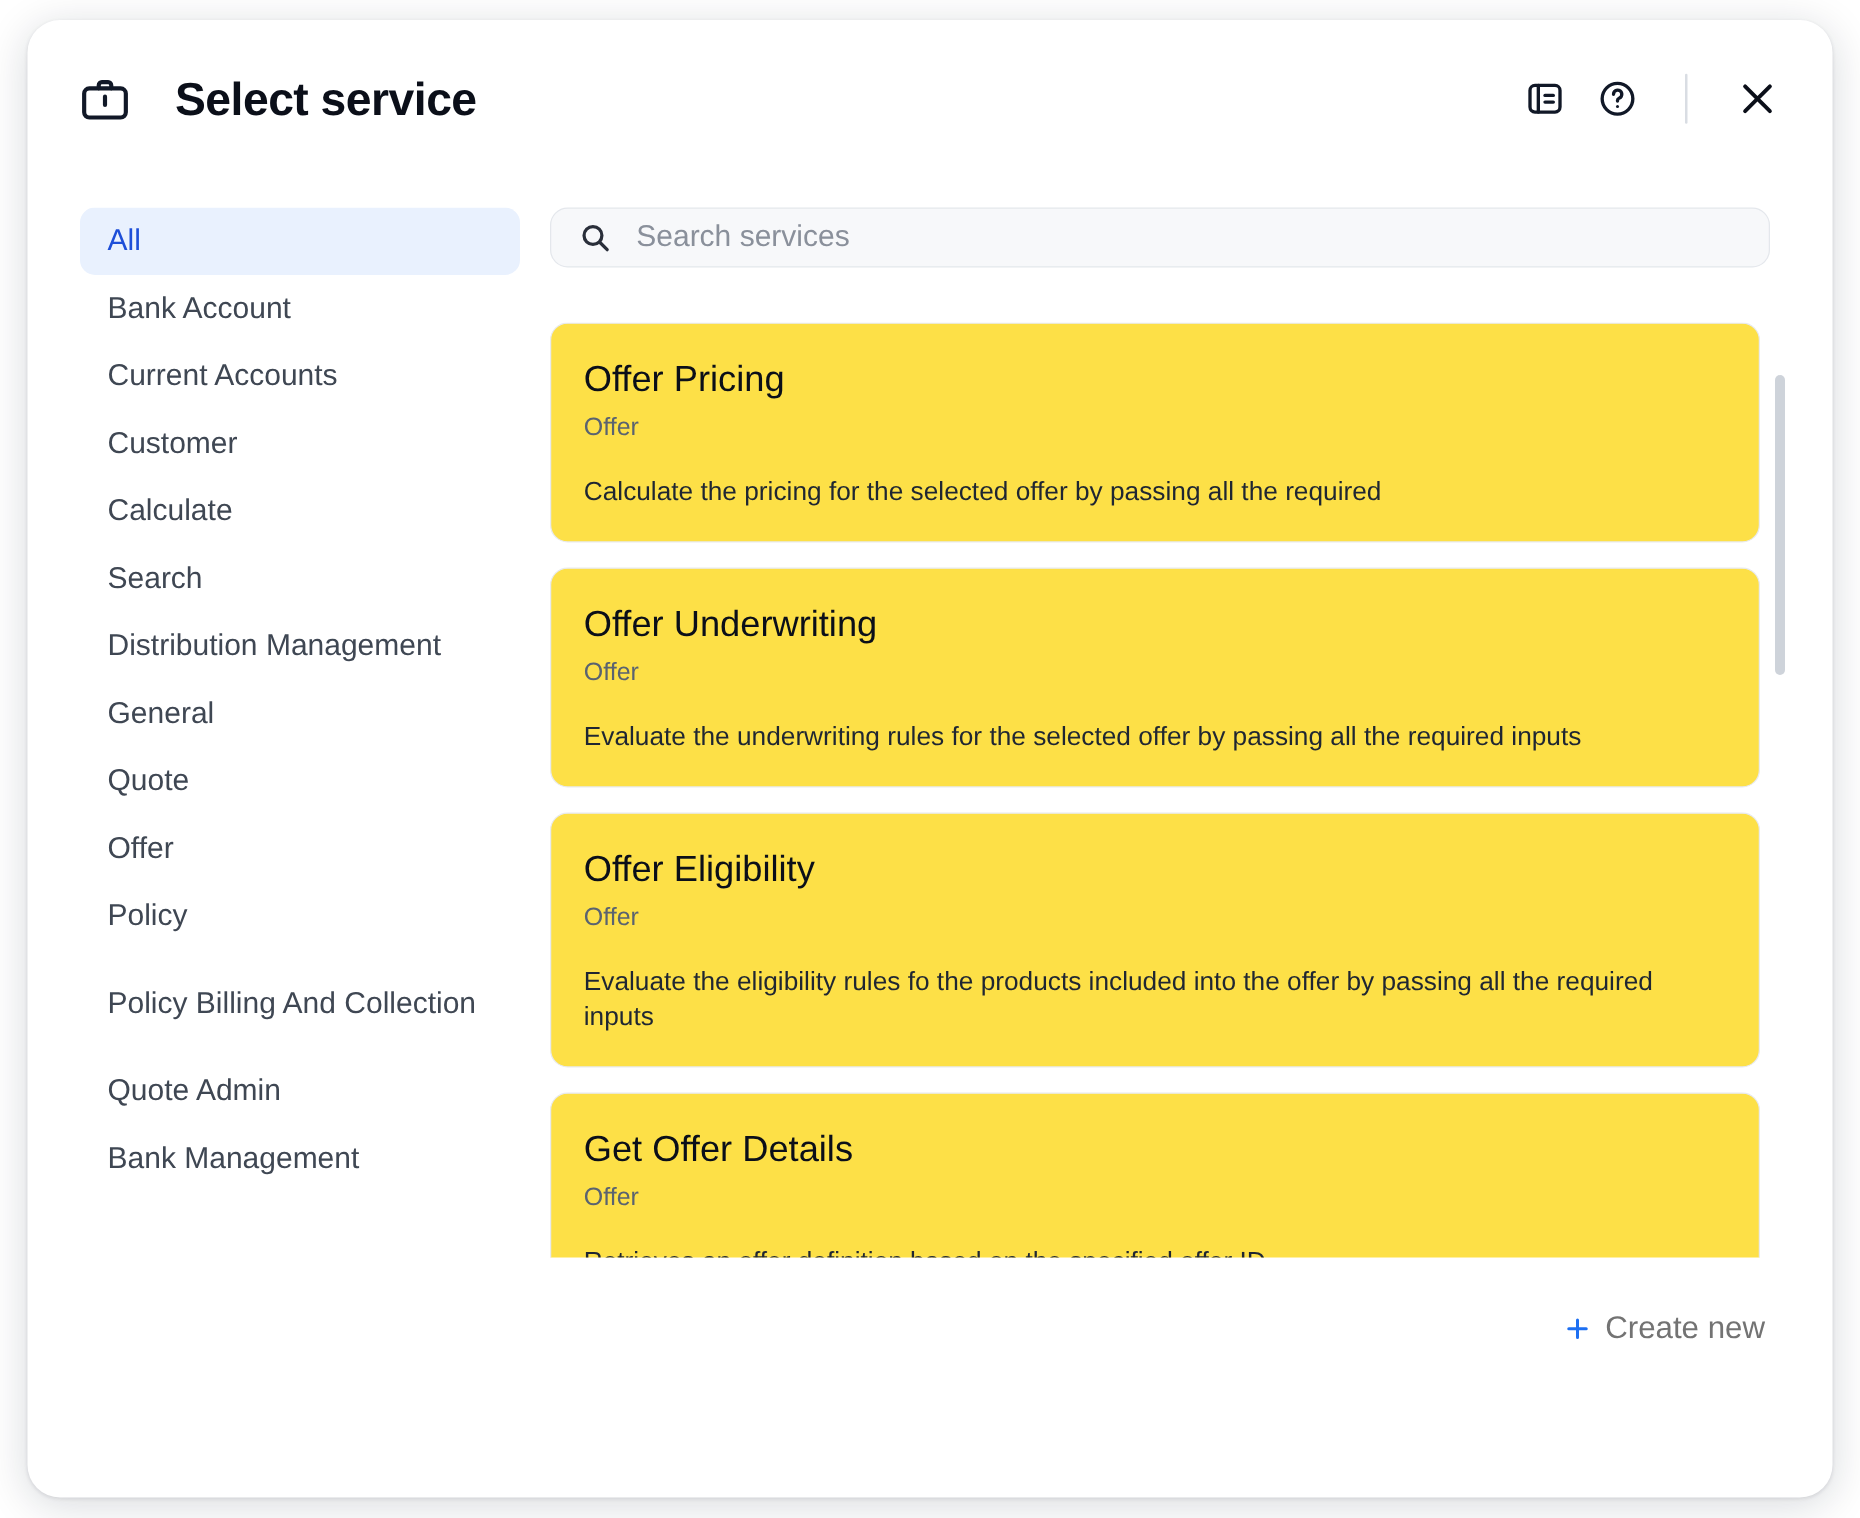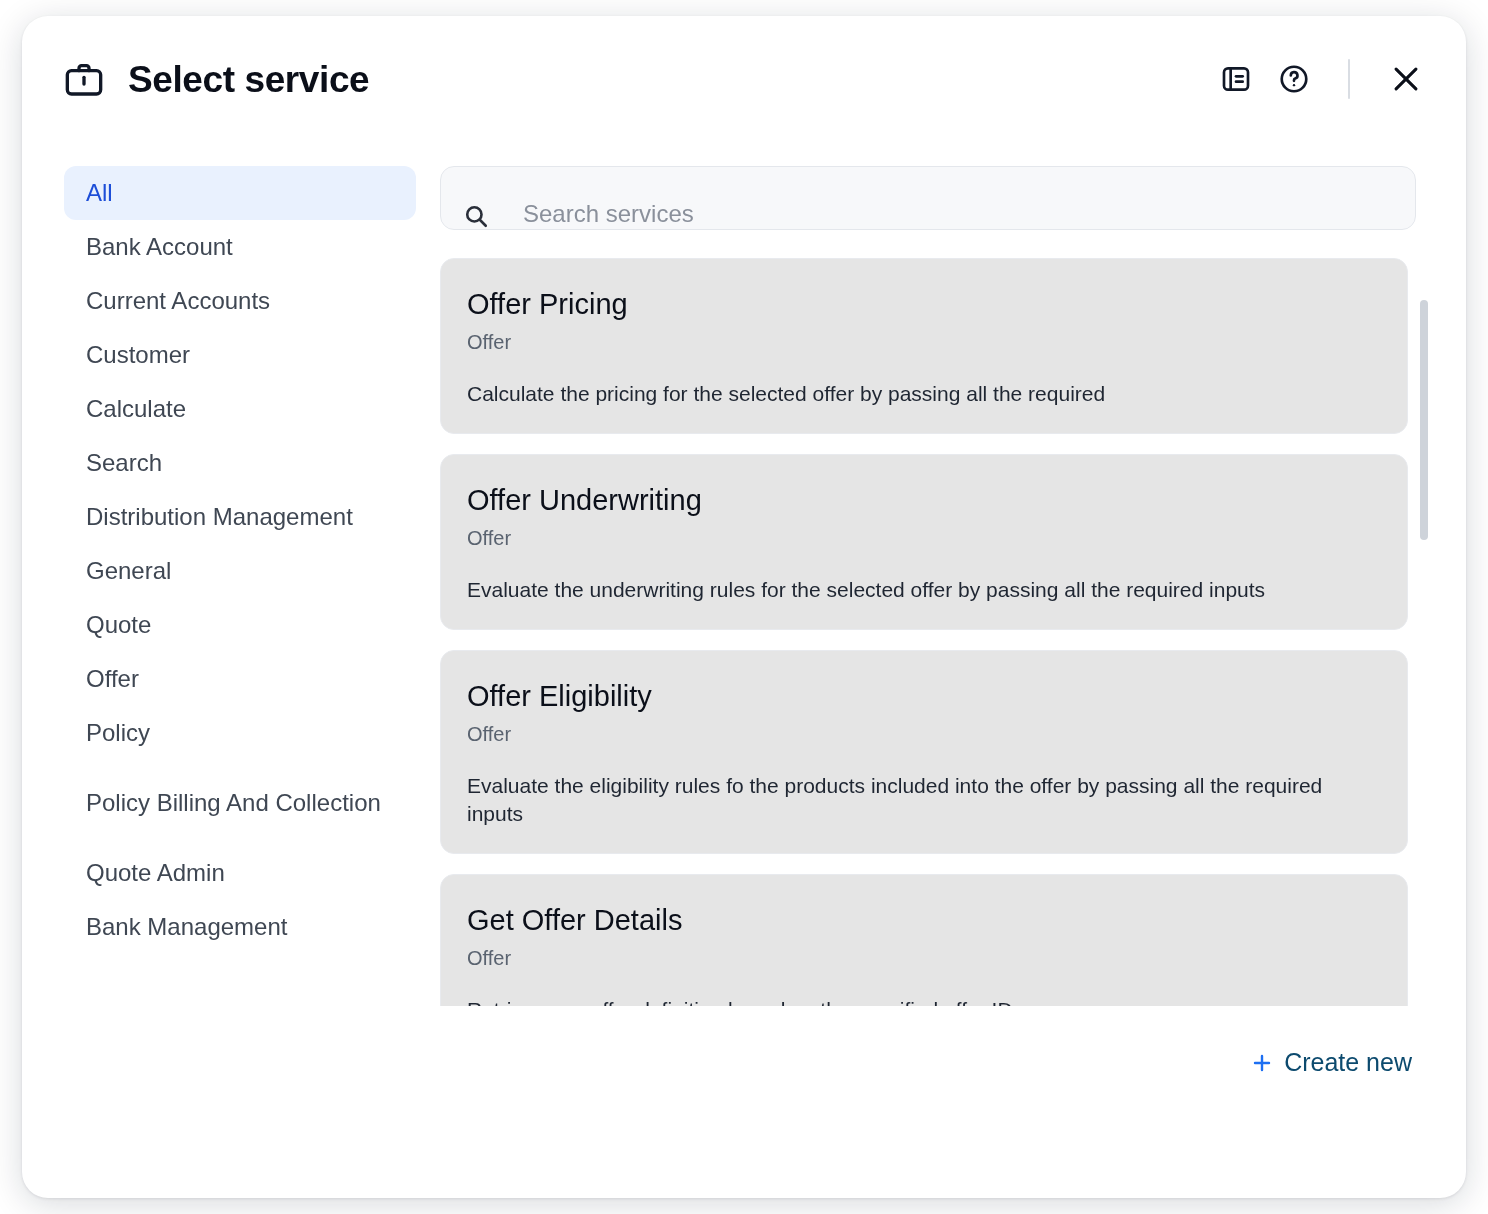--- a/index.html
+++ b/index.html
@@ -31,21 +31,21 @@
     left: 0; top: 0;
     width: 100%;
     height: 126px;
     display: flex;
     align-items: center;
     padding: 0 40px 0 42px;
   }
   .header-left {
     display: flex;
     align-items: center;
-    gap: 24px;
+    gap: 36px;
   }
   .briefcase-icon { width: 40px; height: 40px; display: block; color: #111827; }
   .title {
     font-size: 37px;
     font-weight: bold;
     color: #0b0f19;
     letter-spacing: -0.4px;
     line-height: 1;
   }
   .header-right {
@@ -120,28 +120,28 @@
     bottom: 0;
   }
 
   .search-wrap {
     position: relative;
     height: 64px;
     margin-right: 14px;
   }
   .search-box {
     width: 100%;
-    height: 64px;
+    height: 48px;
     background: #f7f8fa;
     border: 1.5px solid #e4e7ec;
     border-radius: 14px;
     display: flex;
-    align-items: flex-end;
+    align-items: center;
     padding: 0 22px;
-    gap: 32px;
+    gap: 18px;
   }
   .search-icon { width: 26px; height: 26px; color: #2a2f3a; flex: 0 0 auto; }
   .search-input {
     flex: 1;
     border: none;
     outline: none;
     background: transparent;
     font-family: "Liberation Sans", sans-serif;
     font-size: 24px;
     color: #111827;
@@ -158,21 +158,21 @@
   }
   .list-scroller {
     position: absolute;
     inset: 0;
     padding-right: 22px;
     overflow: hidden;
   }
   .card {
     border: 1.5px solid #e8eaee;
     border-radius: 14px;
-    background: #e5e5e5;
+    background: #fde047;
     padding: 30px 26px 26px 26px;
     margin-bottom: 20px;
   }
   .card-title {
     font-size: 29px;
     color: #0b0f19;
     line-height: 1.1;
     margin-bottom: 10px;
   }
   .card-category {
@@ -211,21 +211,21 @@
     right: 14px;
     top: 878px;
     display: flex;
     align-items: center;
     justify-content: flex-end;
   }
   .create-new {
     display: flex;
     align-items: center;
     gap: 10px;
-    color: #0c4a6e;
+    color: #737373;
     font-size: 25px;
     cursor: pointer;
     background: none;
     border: none;
     padding: 4px;
     font-family: "Liberation Sans", sans-serif;
   }
   .plus-icon { width: 24px; height: 24px; color: #1d6ff2; }
 </style>
 </head>

